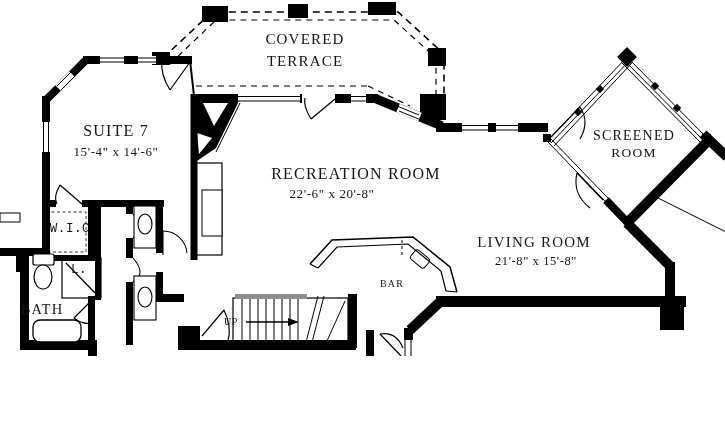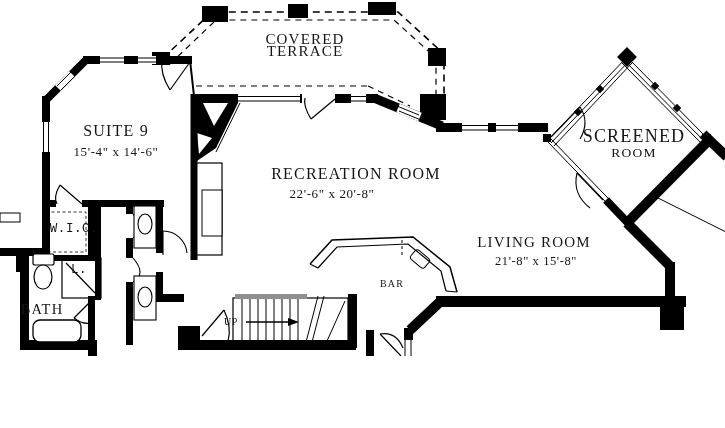--- a/index.html
+++ b/index.html
@@ -241,29 +241,29 @@
   </g>
   <rect x="33" y="320" width="48" height="22" rx="7" fill="#fff" stroke="#000" stroke-width="1.3"></rect>
   <g fill="none" stroke="#000" stroke-width="1.2">
     <line x1="92" y1="300" x2="74" y2="318"></line>
     <path d="M 74,318 Q 84,326 94,322"></path>
   </g>
 
 </svg>
 
 <div class="lbl room-name" style="left:305px;top:40px;font-size:15px;">COVERED</div>
-<div class="lbl room-name" style="left:305px;top:52px;font-size:15px;">TERRACE</div>
-
-<div class="lbl room-name" style="left:116px;top:131px;">SUITE 9</div>
+<div class="lbl room-name" style="left:305px;top:62px;font-size:15px;">TERRACE</div>
+
+<div class="lbl room-name" style="left:116px;top:131px;">SUITE 7</div>
 <div class="lbl room-dims" style="left:116px;top:152px;">15'-4" x 14'-6"</div>
 
 <div class="lbl room-name" style="left:332px;top:174px;margin-left:24px;">RECREATION ROOM</div>
 <div class="lbl room-dims" style="left:332px;top:194px;">22'-6" x 20'-8"</div>
 
-<div class="lbl room-name" style="left:634px;top:136px;font-size:18px;">SCREENED</div>
+<div class="lbl room-name" style="left:634px;top:136px;font-size:14px;">SCREENED</div>
 <div class="lbl room-name" style="left:634px;top:153px;font-size:13.5px;">ROOM</div>
 
 <div class="lbl room-name" style="left:534px;top:243px;font-size:15px;">LIVING ROOM</div>
 <div class="lbl room-dims" style="left:536px;top:262px;font-size:12.5px;">21'-8" x 15'-8"</div>
 
 <div class="lbl small-name" style="left:74px;top:230px;">W.I.C.</div>
 <div class="lbl small-name" style="left:79px;top:271px;">L.</div>
 <div class="lbl room-name" style="left:42px;top:310px;font-size:14.5px;">BATH</div>
 <div class="lbl room-name" style="left:392px;top:284px;font-size:10px;">BAR</div>
 <div class="lbl" style="left:231px;top:322px;font-size:10px;letter-spacing:0.5px;text-align:right;">UP</div>

